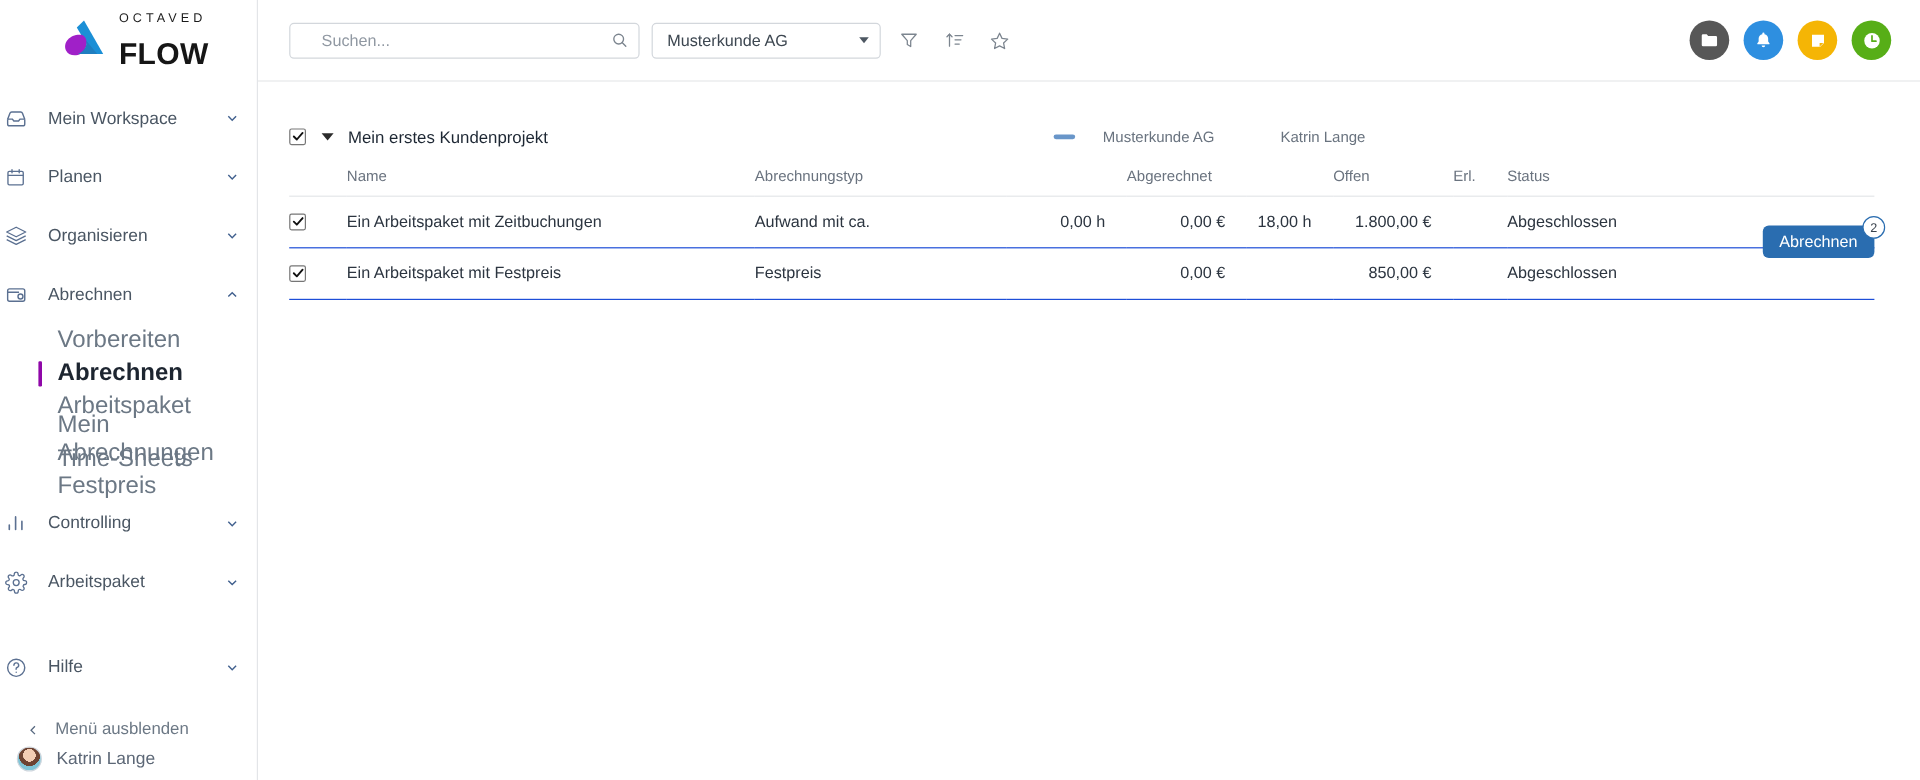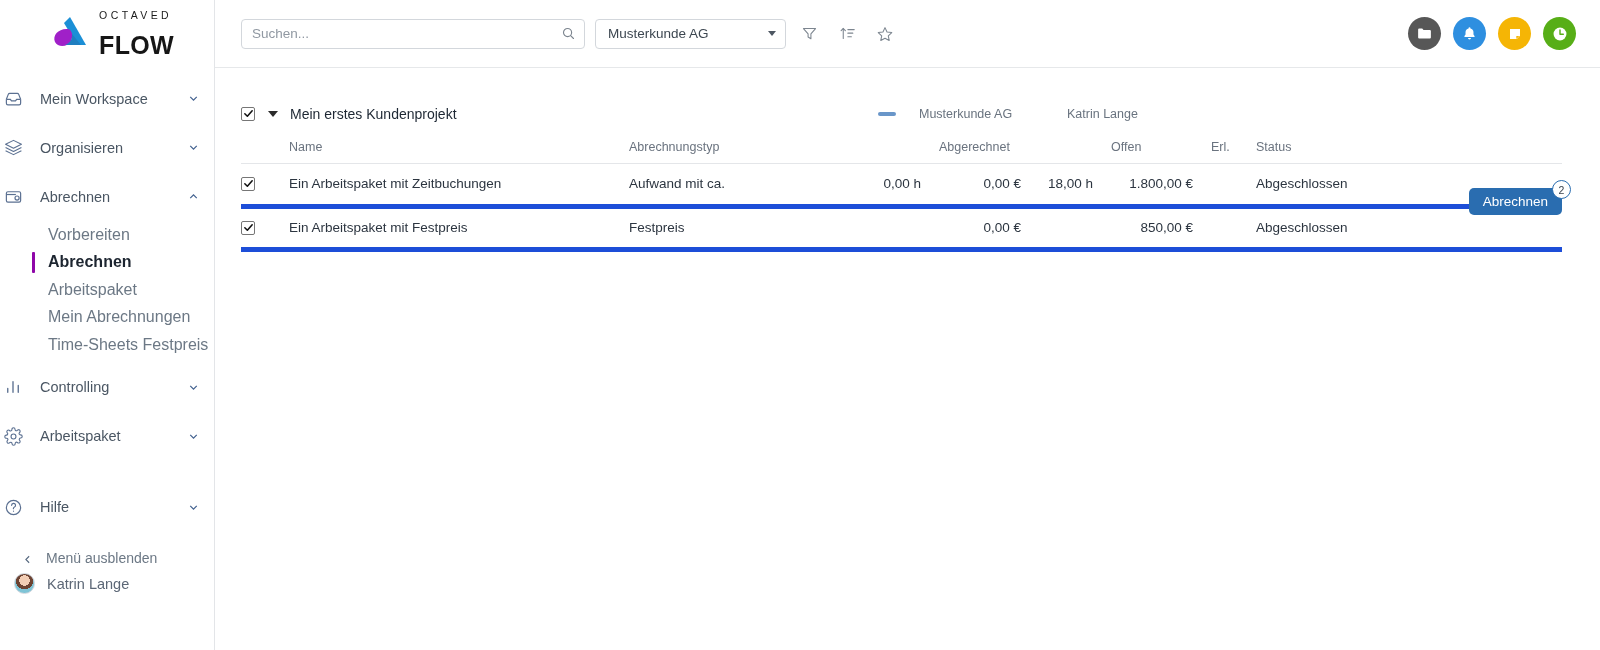--- a/index.html
+++ b/index.html
@@ -54,21 +54,21 @@
     color: #5b7091;
   }
   .nav-item .nav-label { margin-left: 16px; flex: 1 1 auto; color: #4a5663; }
   .nav-item .nav-chevron { color: #49628a; display: flex; align-items: center; }
 
   .subnav { padding-bottom: 4px; }
   .subnav-item {
     height: 27.5px;
     display: flex; align-items: center;
     padding-left: 48px;
-    font-size: 16px;
+    font-size: 20px;
     color: #6c7885;
     cursor: pointer;
     position: relative;
   }
   .subnav-item.active { color: #1d2530; font-weight: 700; }
   .subnav-item.active:before {
     content: ""; position: absolute; left: 32px; top: 3px;
     width: 3px; height: 21px; background: #8f07a8; border-radius: 1px;
   }
 
@@ -95,23 +95,23 @@
   
   #main { flex: 1 1 auto; height: 650px; position: relative; background: #fff; }
 
   #topbar {
     height: 68px; border-bottom: 1px solid #e6e8ea;
     display: flex; align-items: center; padding: 0 24px 0 26px;
     background: #fff;
   }
 
   .search-box {
-    width: 344px; height: 30px;
+    width: 292px; height: 30px;
     border: 1px solid #d3d7dc; border-radius: 4px;
-    display: flex; align-items: center; padding: 0 8px 0 8px;
+    display: flex; align-items: center; padding: 0 8px 0 24px;
     background: #fff;
   }
   .search-box input {
     flex: 1 1 auto; border: 0; outline: none; font-size: 13.5px;
     color: #55606c; font-family: "Liberation Sans", sans-serif;
     background: transparent;
   }
   .search-box input::placeholder { color: #9098a2; }
   .search-icon { color: #7b848e; display: flex; align-items: center; }
 
@@ -196,21 +196,21 @@
   
   table.wp-table { width: 100%; border-collapse: collapse; table-layout: fixed; }
   table.wp-table th {
     font-weight: 400; font-size: 12.5px; color: #6a737f;
     padding: 0 0 9px 0; text-align: left; vertical-align: bottom;
     border-bottom: 1px solid #e4e6e9;
   }
   table.wp-table td {
     font-size: 13.5px; color: #2c3540;
     height: 43px; padding: 0;
-    border-bottom: 5px solid #1d4ed8;
+    border-bottom: 1px solid #1d4ed8;
     vertical-align: middle;
   }
   .num { text-align: right; }
   .thead-row { height: 28px; }
 
   .col-cb     { width: 48px;  }
   .col-name   { width: 340px; }
   .col-typ    { width: 210px; }
   .col-ah     { width: 100px; }
   .col-ae     { width: 100px; }
@@ -256,20 +256,35 @@
           </svg>
         </span>
         <span class="nav-label">Mein Workspace</span>
         <span class="nav-chevron">
           <svg width="13" height="13" viewBox="0 0 24 24" fill="none" stroke="#41608e" stroke-width="2.2">
               <polyline points="6 9 12 15 18 9"></polyline>
             </svg>
         </span>
       </div>
 
+      <div class="nav-item">
+        <span class="nav-icon">
+          <svg width="18" height="18" viewBox="0 0 24 24" fill="none" stroke="#5b7091" stroke-width="1.5">
+            <rect x="3.5" y="5" width="17" height="15" rx="1.5"></rect>
+            <path d="M3.5 9.5h17"></path>
+            <path d="M8 3.2v3.4M16 3.2v3.4" stroke-linecap="round"></path>
+          </svg>
+        </span>
+        <span class="nav-label">Planen</span>
+        <span class="nav-chevron">
+          <svg width="13" height="13" viewBox="0 0 24 24" fill="none" stroke="#41608e" stroke-width="2.2">
+              <polyline points="6 9 12 15 18 9"></polyline>
+            </svg>
+        </span>
+      </div>
 
       <div class="nav-item">
         <span class="nav-icon">
           <svg width="19" height="19" viewBox="0 0 24 24" fill="none" stroke="#5b7091" stroke-width="1.4" stroke-linejoin="round">
             <polygon points="12 3 22 8 12 13 2 8"></polygon>
             <polyline points="2 12 12 17 22 12"></polyline>
             <polyline points="2 16 12 21 22 16"></polyline>
           </svg>
         </span>
         <span class="nav-label">Organisieren</span>

